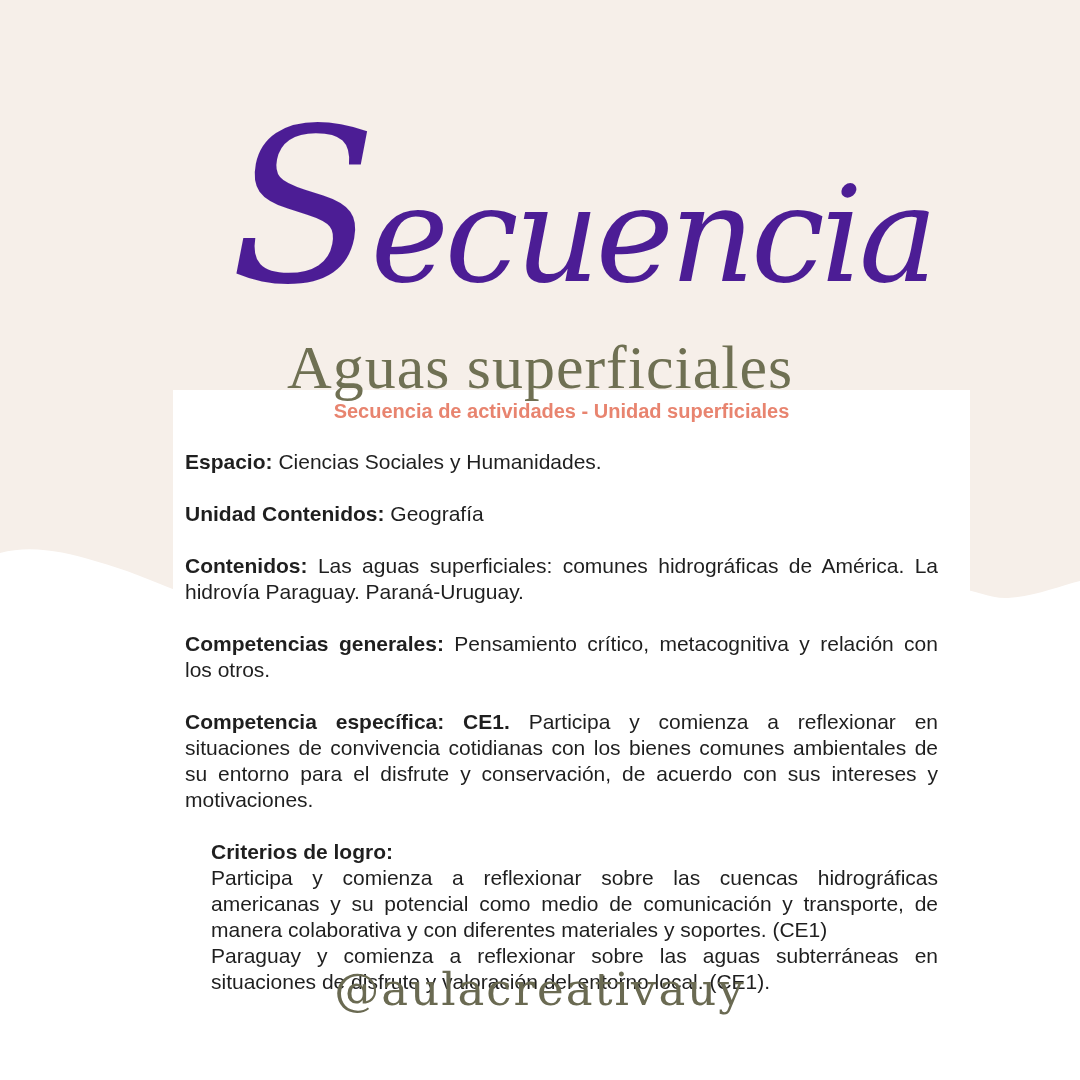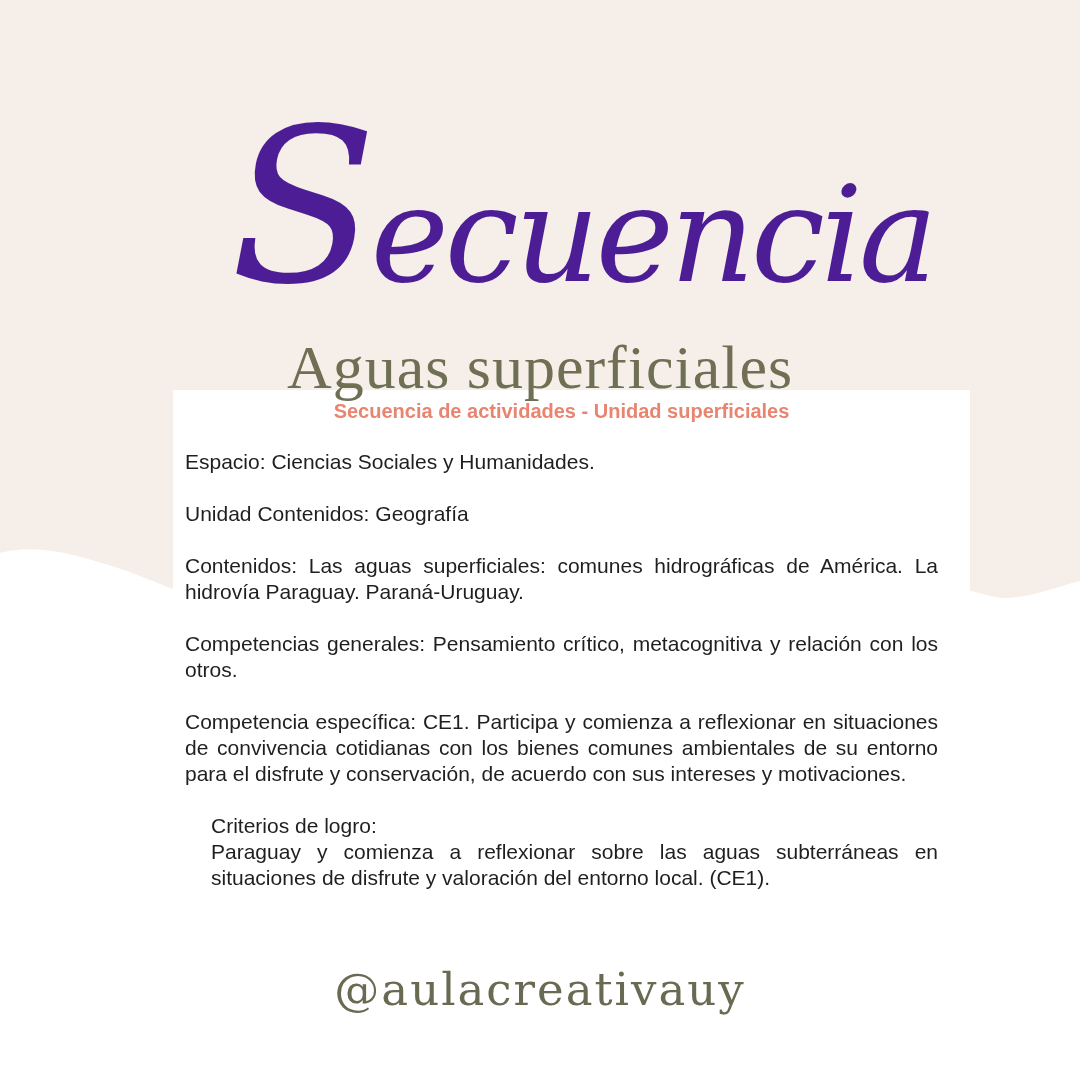--- a/index.html
+++ b/index.html
@@ -82,21 +82,21 @@
     font-size: 20px;
     line-height: 22px;
     color: #e8846f;
     margin: 0 0 27px 0;
   }
   .para {
     margin: 0 0 26px 0;
     text-align: justify;
   }
   .para:last-child { margin-bottom: 0; margin-left: 26px; }
-  .lead { font-weight: 400; }
+  .lead { font-weight: 700; }
   .crit-item { text-align: justify; }
 
   
   .handle {
     position: absolute;
     z-index: 2;
     top: 964px;
     width: 100%;
     text-align: center;
     font-family: "DejaVu Serif", serif;
@@ -150,20 +150,21 @@
       <span>Pensamiento crítico, metacognitiva y relación con los otros.</span>
     </p>
 
     <p class="para">
       <span class="lead">Competencia específica: CE1.</span>
       <span>Participa y comienza a reflexionar en situaciones de convivencia cotidianas con los bienes comunes ambientales de su entorno para el disfrute y conservación, de acuerdo con sus intereses y motivaciones.</span>
     </p>
 
     <div class="para">
       <div class="lead">Criterios de logro:</div>
+      <div class="crit-item">Participa y comienza a reflexionar sobre las cuencas hidrográficas americanas y su potencial como medio de comunicación y transporte, de manera colaborativa y con diferentes materiales y soportes. (CE1)</div>
       <div class="crit-item">Paraguay y comienza a reflexionar sobre las aguas subterráneas en situaciones de disfrute y valoración del entorno local. (CE1).</div>
     </div>
 
   </div>
 
   <div class="handle">@aulacreativauy</div>
 
 </div>
 
 </body></html>

